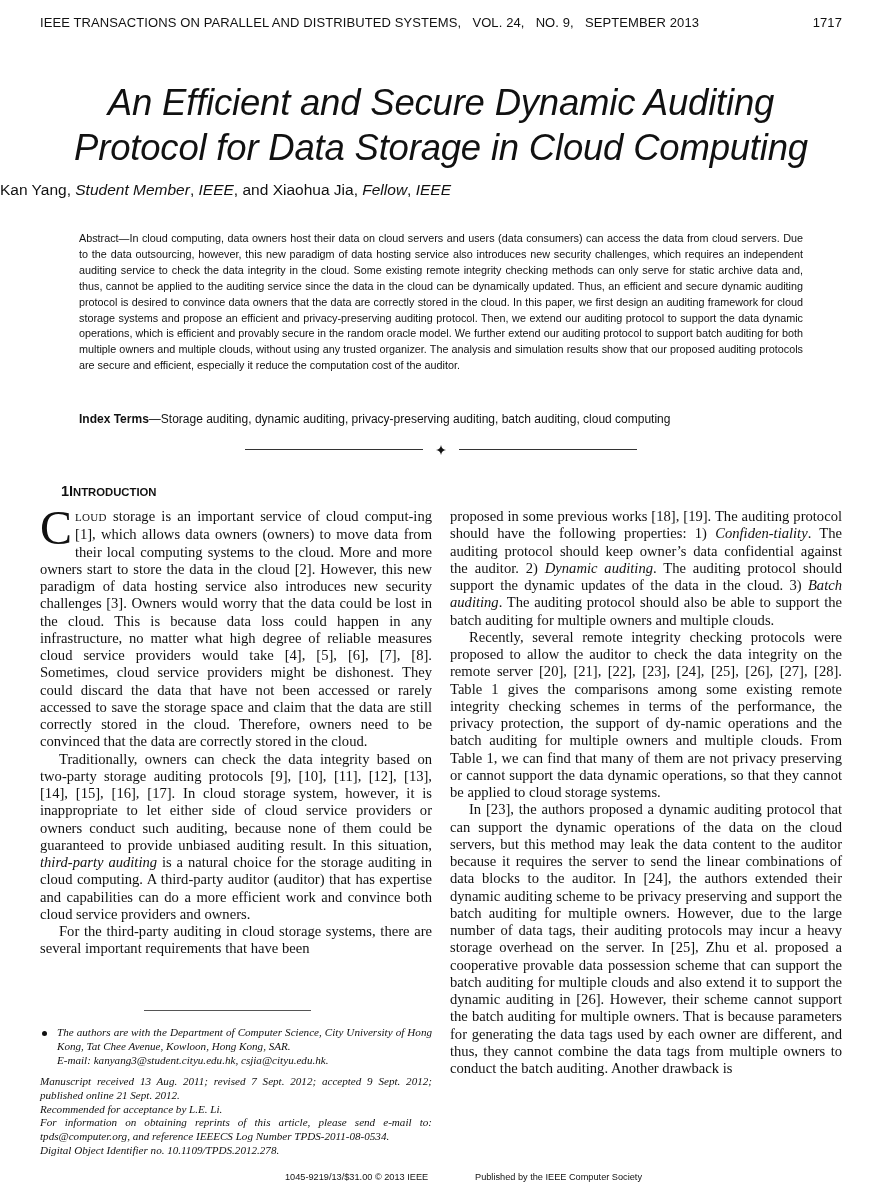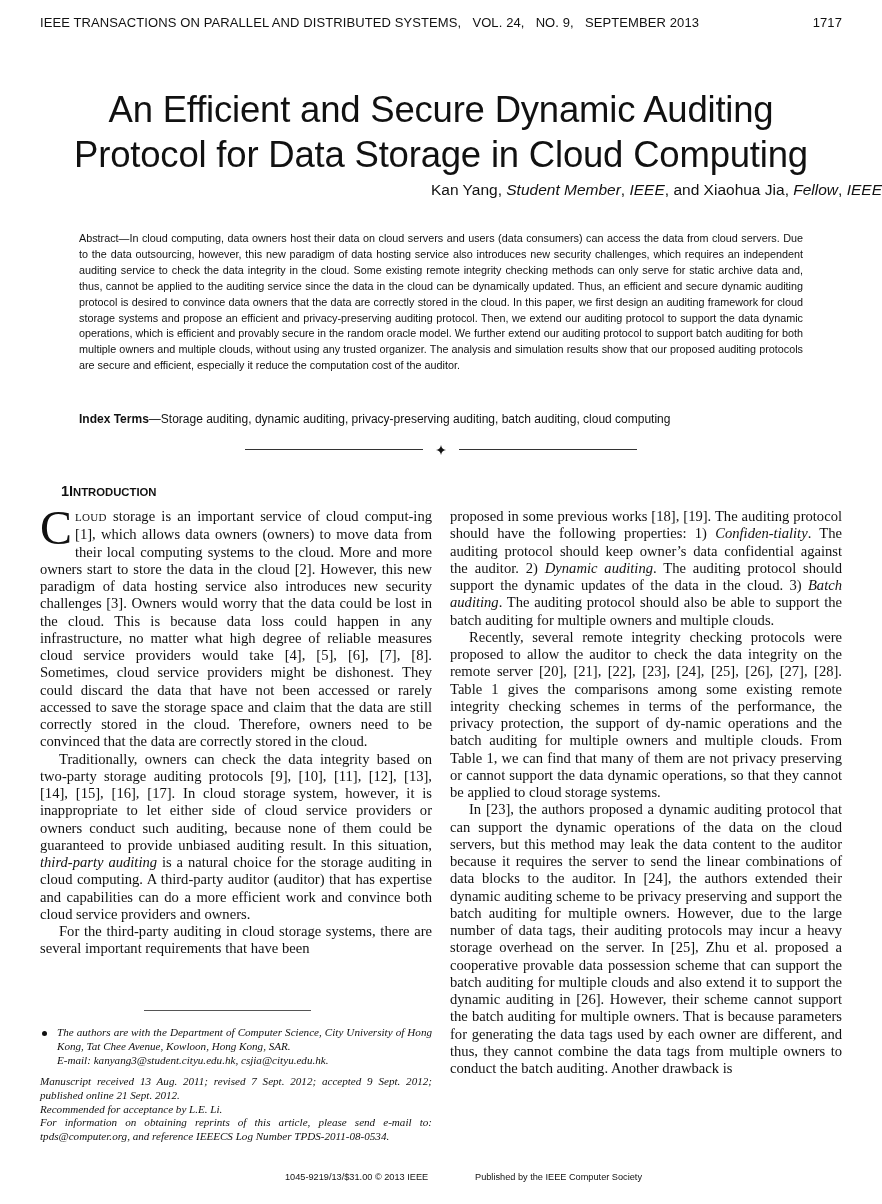--- a/index.html
+++ b/index.html
@@ -5,21 +5,21 @@
     html, body { margin: 0; padding: 0; background: #ffffff; }
     body { width: 882px; height: 1204px; position: relative; overflow: hidden; color: #111; }
     .sans { font-family: "Liberation Sans", "DejaVu Sans", sans-serif; }
     .serif { font-family: "Liberation Serif", "DejaVu Serif", serif; }
 
     .running-head { position: absolute; top: 15px; left: 40px; right: 40px; height: 14px; font-size: 13px; letter-spacing: 0.1px; }
     .running-head .journal { position: absolute; left: 0; top: 0; white-space: pre; }
     .running-head .pagenum { position: absolute; right: 0; top: 0; }
 
     .title { position: absolute; top: 80px; left: 20px; right: 20px; text-align: center; font-size: 36.5px; line-height: 45px; font-weight: normal; letter-spacing: -0.2px; }
-    .authors { position: absolute; top: 181px; left: 0; right: 0; text-align: right; font-size: 15.5px; }
+    .authors { position: absolute; top: 181px; left: 0; right: 0; text-align: left; font-size: 15.5px; }
     .authors i { font-style: italic; }
 
     .abstract { position: absolute; top: 231px; left: 79px; width: 724px; font-size: 10.8px; line-height: 15.9px; text-align: justify; }
     .abstract b { font-weight: normal; margin-top: 31px; }
     .index-terms { position: absolute; top: 412px; left: 79px; width: 724px; font-size: 12px; line-height: 15.9px; }
 
     .sep { position: absolute; top: 444px; left: 245px; width: 393px; height: 12px; }
     .sep .line { position: absolute; top: 5px; height: 1px; background: #333; }
     .sep .l1 { left: 0; width: 178px; }
     .sep .l2 { left: 214px; width: 178px; }
@@ -48,21 +48,21 @@
     .bottom-right { position: absolute; top: 1172px; left: 450px; font-size: 9.2px; margin-left: 25px; }
   </style>
 </head>
 <body>
 
 <div class="running-head sans">
   <span class="journal">IEEE TRANSACTIONS ON PARALLEL AND DISTRIBUTED SYSTEMS,   VOL. 24,   NO. 9,   SEPTEMBER 2013</span>
   <span class="pagenum">1717</span>
 </div>
 
-<h1 class="title sans" style="margin:7px;">
+<h1 class="title sans" style="margin:0;font-style:italic;">
   <span>An Efficient and Secure Dynamic Auditing</span><br>
   <span>Protocol for Data Storage in Cloud Computing</span>
 </h1>
 
 <div class="authors sans">
   <span>Kan Yang</span>,
   <i>Student Member</i>,
   <i>IEEE</i>,
   <span>and</span>
   <span>Xiaohua Jia</span>,
@@ -92,20 +92,21 @@
   <p class="indent">For the third-party auditing in cloud storage systems, there are several important requirements that have been</p>
 </div>
 
 <div class="footnote-rule"></div>
 
 <div class="footnotes serif">
   <p class="fn-bullet"><span class="dot"></span><span>The authors are with the Department of Computer Science, City University of Hong Kong, Tat Chee Avenue, Kowloon, Hong Kong, SAR.</span><br><span>E-mail: kanyang3@student.cityu.edu.hk, csjia@cityu.edu.hk.</span></p>
   <p>Manuscript received 13 Aug. 2011; revised 7 Sept. 2012; accepted 9 Sept. 2012; published online 21 Sept. 2012.</p>
   <p>Recommended for acceptance by L.E. Li.</p>
   <p>For information on obtaining reprints of this article, please send e-mail to: tpds@computer.org, and reference IEEECS Log Number TPDS-2011-08-0534.</p>
+  <p>Digital Object Identifier no. 10.1109/TPDS.2012.278.</p>
 </div>
 
 <div class="col col-right serif">
   <p><span>proposed in some previous works [18], [19]. The auditing protocol should have the following properties: 1) </span><i>Confiden-tiality</i><span>. The auditing protocol should keep owner’s data confidential against the auditor. 2) </span><i>Dynamic auditing</i><span>. The auditing protocol should support the dynamic updates of the data in the cloud. 3) </span><i>Batch auditing</i><span>. The auditing protocol should also be able to support the batch auditing for multiple owners and multiple clouds.</span></p>
   <p class="indent">Recently, several remote integrity checking protocols were proposed to allow the auditor to check the data integrity on the remote server [20], [21], [22], [23], [24], [25], [26], [27], [28]. Table 1 gives the comparisons among some existing remote integrity checking schemes in terms of the performance, the privacy protection, the support of dy-namic operations and the batch auditing for multiple owners and multiple clouds. From Table 1, we can find that many of them are not privacy preserving or cannot support the data dynamic operations, so that they cannot be applied to cloud storage systems.</p>
   <p class="indent">In [23], the authors proposed a dynamic auditing protocol that can support the dynamic operations of the data on the cloud servers, but this method may leak the data content to the auditor because it requires the server to send the linear combinations of data blocks to the auditor. In [24], the authors extended their dynamic auditing scheme to be privacy preserving and support the batch auditing for multiple owners. However, due to the large number of data tags, their auditing protocols may incur a heavy storage overhead on the server. In [25], Zhu et al. proposed a cooperative provable data possession scheme that can support the batch auditing for multiple clouds and also extend it to support the dynamic auditing in [26]. However, their scheme cannot support the batch auditing for multiple owners. That is because parameters for generating the data tags used by each owner are different, and thus, they cannot combine the data tags from multiple owners to conduct the batch auditing. Another drawback is</p>
 </div>
 
 <div class="bottom-left sans">1045-9219/13/$31.00 © 2013 IEEE</div>
 <div class="bottom-right sans">Published by the IEEE Computer Society</div>

